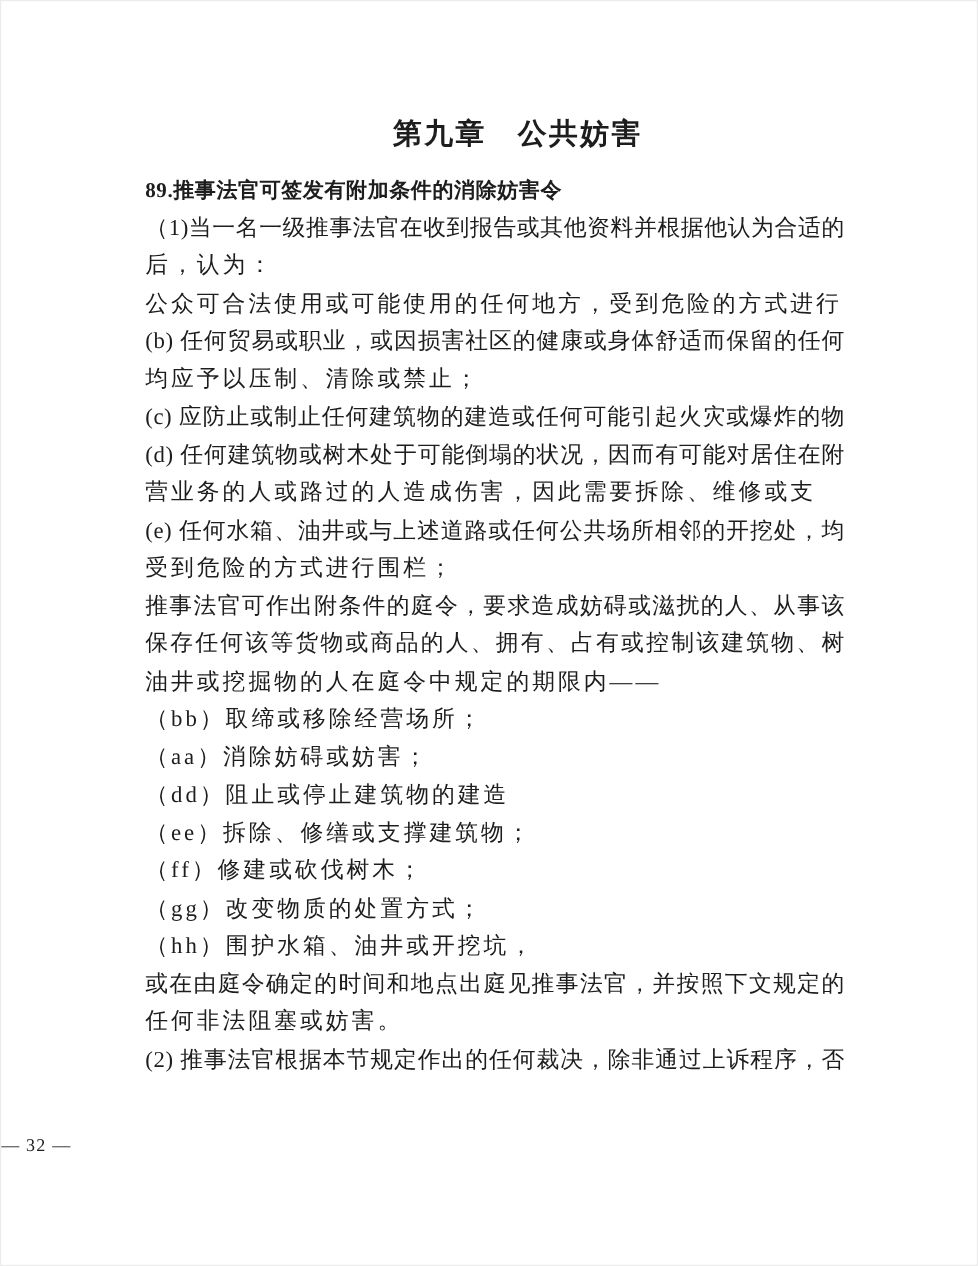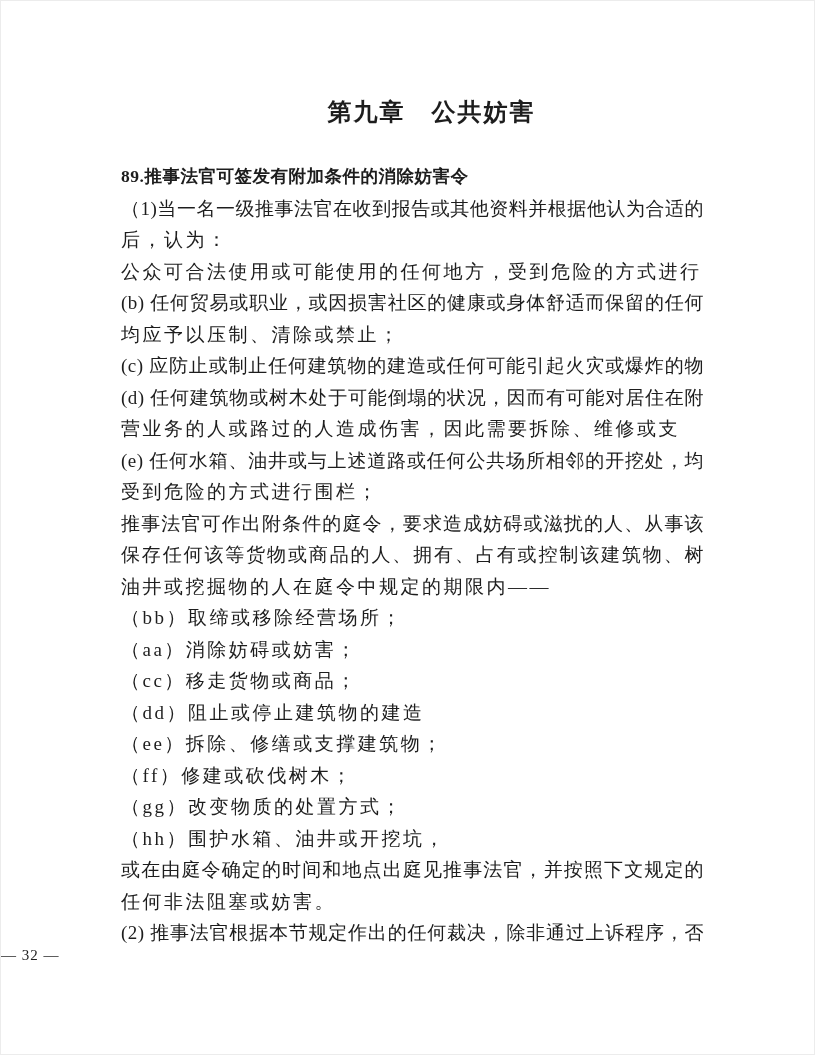--- a/index.html
+++ b/index.html
@@ -27,21 +27,21 @@
     font-size: 24px;
     font-weight: bold;
     line-height: 32px;
     letter-spacing: 2px;
     text-align: center;
     position: relative;
     left: 19px;
     white-space: nowrap;
   }
   .section-heading {
-    margin-top: 33px;
+    margin-top: 15px;
     font-size: 17.5px;
     font-weight: bold;
     line-height: 31.5px;
     letter-spacing: 0.5px;
     height: 31.5px;
     overflow: hidden;
   }
   .bodylines { margin: 0; }
   .line {
     font-size: 19px;
@@ -80,21 +80,20 @@
       <div class="line fill">(c) 应防止或制止任何建筑物的建造或任何可能引起火灾或爆炸的物质的处置；</div>
       <div class="line fill">(d) 任何建筑物或树木处于可能倒塌的状况，因而有可能对居住在附近或在附近经</div>
       <div class="line">营业务的人或路过的人造成伤害，因此需要拆除、维修或支撑；</div>
       <div class="line fill">(e) 任何水箱、油井或与上述道路或任何公共场所相邻的开挖处，均应以防止公众</div>
       <div class="line">受到危险的方式进行围栏；</div>
       <div class="line fill">推事法官可作出附条件的庭令，要求造成妨碍或滋扰的人、从事该贸易或职业的人、</div>
       <div class="line fill">保存任何该等货物或商品的人、拥有、占有或控制该建筑物、树木、物质、油罐、</div>
       <div class="line">油井或挖掘物的人在庭令中规定的期限内——</div>
       <div class="line">（bb）取缔或移除经营场所；</div>
       <div class="line">（aa）消除妨碍或妨害；</div>
-      <div class="line">（cc）移走货物或商品；</div>
       <div class="line">（dd）阻止或停止建筑物的建造</div>
       <div class="line">（ee）拆除、修缮或支撑建筑物；</div>
       <div class="line">（ff）修建或砍伐树木；</div>
       <div class="line">（gg）改变物质的处置方式；</div>
       <div class="line">（hh）围护水箱、油井或开挖坑，</div>
       <div class="line fill">或在由庭令确定的时间和地点出庭见推事法官，并按照下文规定的方式提出撤销或</div>
       <div class="line">任何非法阻塞或妨害。</div>
       <div class="line fill">(2) 推事法官根据本节规定作出的任何裁决，除非通过上诉程序，否则不得在任何</div>
     </div>
   </div>

